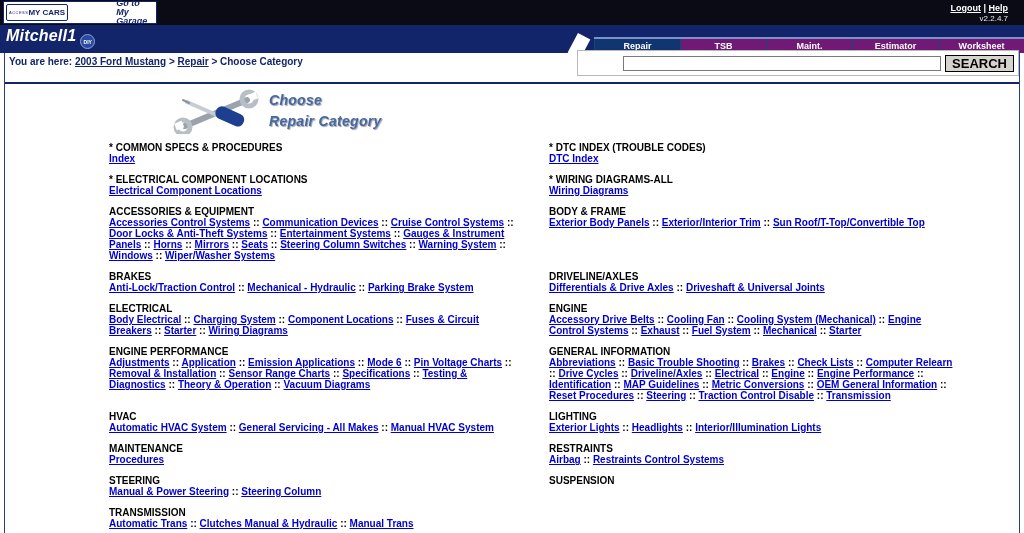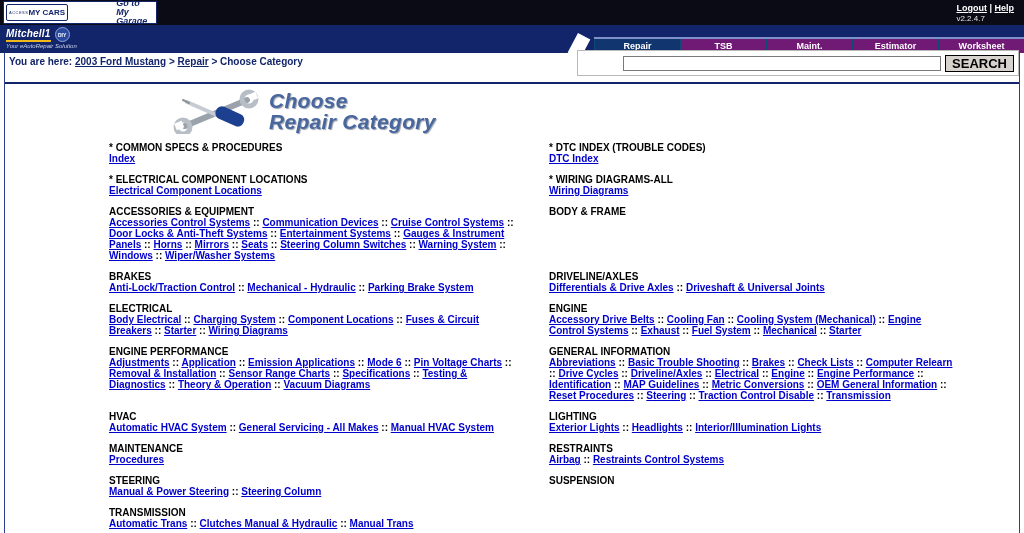--- a/index.html
+++ b/index.html
@@ -27,37 +27,37 @@
     border-radius: 2px;
   }
   .plate-top { font-size: 4px; color: #13256a; letter-spacing: .5px; }
   .plate-main { font-size: 8px; font-weight: bold; color: #13256a; line-height: 8px; }
   .garage-label {
     display: flex; align-items: center; padding: 0 4px 0 2px;
     font-size: 9px; font-weight: bold; font-style: italic; color: #13256a;
     width: 42px; line-height: 9px; margin-left: 44px;
   }
   .topbar-right {
-    position: absolute; right: 10px; top: 3px; 
+    position: absolute; right: 16px; top: 3px; text-align: right;
     color: #ffffff; font-size: 9px;
   }
   .topbar-right a, .toplink {
     color: #ffffff; font-weight: bold; text-decoration: underline; font-size: 9px; cursor: pointer;
   }
   .top-sep { color:#ffffff; font-weight: bold; }
   .version { font-size: 8px; color: #e8e8e8; margin-top: 1px; }
   
   .navybar {
     height: 28px; background: #13256a; position: relative;
   }
   .logo { position: absolute; left: 6px; top: 2px; }
   .logo-row { display: flex; align-items: center; }
   .logo-text {
-    color: #ffffff; font-weight: bold; font-style: italic; font-size: 10px;
-    border-bottom: 2px solid #f0b818; padding-bottom: 1px; letter-spacing: .2px; text-align: right;
+    color: #ffffff; font-weight: bold; font-style: italic; font-size: 16px;
+    border-bottom: 2px solid #f0b818; padding-bottom: 9px; letter-spacing: .2px; text-align: right;
   }
   .logo-badge {
     width: 15px; height: 15px; border-radius: 50%;
     background: #2a4aa0; border: 1px solid #8fa3d8; margin-left: 4px;
     color: #fff; font-size: 5px; font-weight: bold;
     display: flex; align-items: center; justify-content: center;
   }
   .logo-tag { color: #c9d2ea; font-size: 6px; font-style: italic; margin-top: 1px; }
   .tabstrip {
     position: absolute; right: 0; bottom: 0; height: 16px;
@@ -95,21 +95,21 @@
   .search-btn {
     background: #d6d3ce; border: 1px solid #000000; font-size: 13px; font-weight: bold;
     height: 17px; padding: 0 6px; font-family: "Liberation Sans", sans-serif; cursor: pointer;
   }
   
   .content {
     border-top: 2px solid #13256a; background: #fff; min-height: 405px; padding-bottom: 4px;
   }
   .title-block { display: flex; align-items: center; gap: 10px; margin: 4px 0 8px 168px; }
   .title-text {
-    font-size: 21px; font-weight: bold; font-style: italic; color: #49679f;
+    font-size: 14px; font-weight: bold; font-style: italic; color: #49679f;
     line-height: 21px; text-shadow: 1px 1px 1px #9aa0ab; letter-spacing: .3px;
   }
   .cats {
     display: grid; grid-template-columns: 1fr 1fr; column-gap: 30px;
     margin: 6px 60px 0 104px;
   }
   .cat-cell { padding-bottom: 10px; font-size: 10px; line-height: 11px; }
   .cat-title { font-weight: bold; color: #000; font-size: 10px; }
   .cat-links { font-weight: bold; color: #000; }
   .cat-link { color: #0000cc; text-decoration: underline; cursor: pointer; }
@@ -207,20 +207,21 @@
         <div class="cat-cell">
           <div class="cat-title">* WIRING DIAGRAMS-ALL</div>
           <div class="cat-links"><span class="cat-link">Wiring Diagrams</span></div>
         </div>
         <div class="cat-cell">
           <div class="cat-title">ACCESSORIES &amp; EQUIPMENT</div>
           <div class="cat-links"><span class="cat-link">Accessories Control Systems</span> :: <span class="cat-link">Communication Devices</span> :: <span class="cat-link">Cruise Control Systems</span> :: <span class="cat-link">Door Locks &amp; Anti-Theft Systems</span> :: <span class="cat-link">Entertainment Systems</span> :: <span class="cat-link">Gauges &amp; Instrument Panels</span> :: <span class="cat-link">Horns</span> :: <span class="cat-link">Mirrors</span> :: <span class="cat-link">Seats</span> :: <span class="cat-link">Steering Column Switches</span> :: <span class="cat-link">Warning System</span> :: <span class="cat-link">Windows</span> :: <span class="cat-link">Wiper/Washer Systems</span></div>
         </div>
         <div class="cat-cell">
           <div class="cat-title">BODY &amp; FRAME</div>
+          <div class="cat-links"><span class="cat-link">Exterior Body Panels</span> :: <span class="cat-link">Exterior/Interior Trim</span> :: <span class="cat-link">Sun Roof/T-Top/Convertible Top</span></div>
         </div>
         <div class="cat-cell">
           <div class="cat-title">BRAKES</div>
           <div class="cat-links"><span class="cat-link">Anti-Lock/Traction Control</span> :: <span class="cat-link">Mechanical - Hydraulic</span> :: <span class="cat-link">Parking Brake System</span></div>
         </div>
         <div class="cat-cell">
           <div class="cat-title">DRIVELINE/AXLES</div>
           <div class="cat-links"><span class="cat-link">Differentials &amp; Drive Axles</span> :: <span class="cat-link">Driveshaft &amp; Universal Joints</span></div>
         </div>
         <div class="cat-cell">

